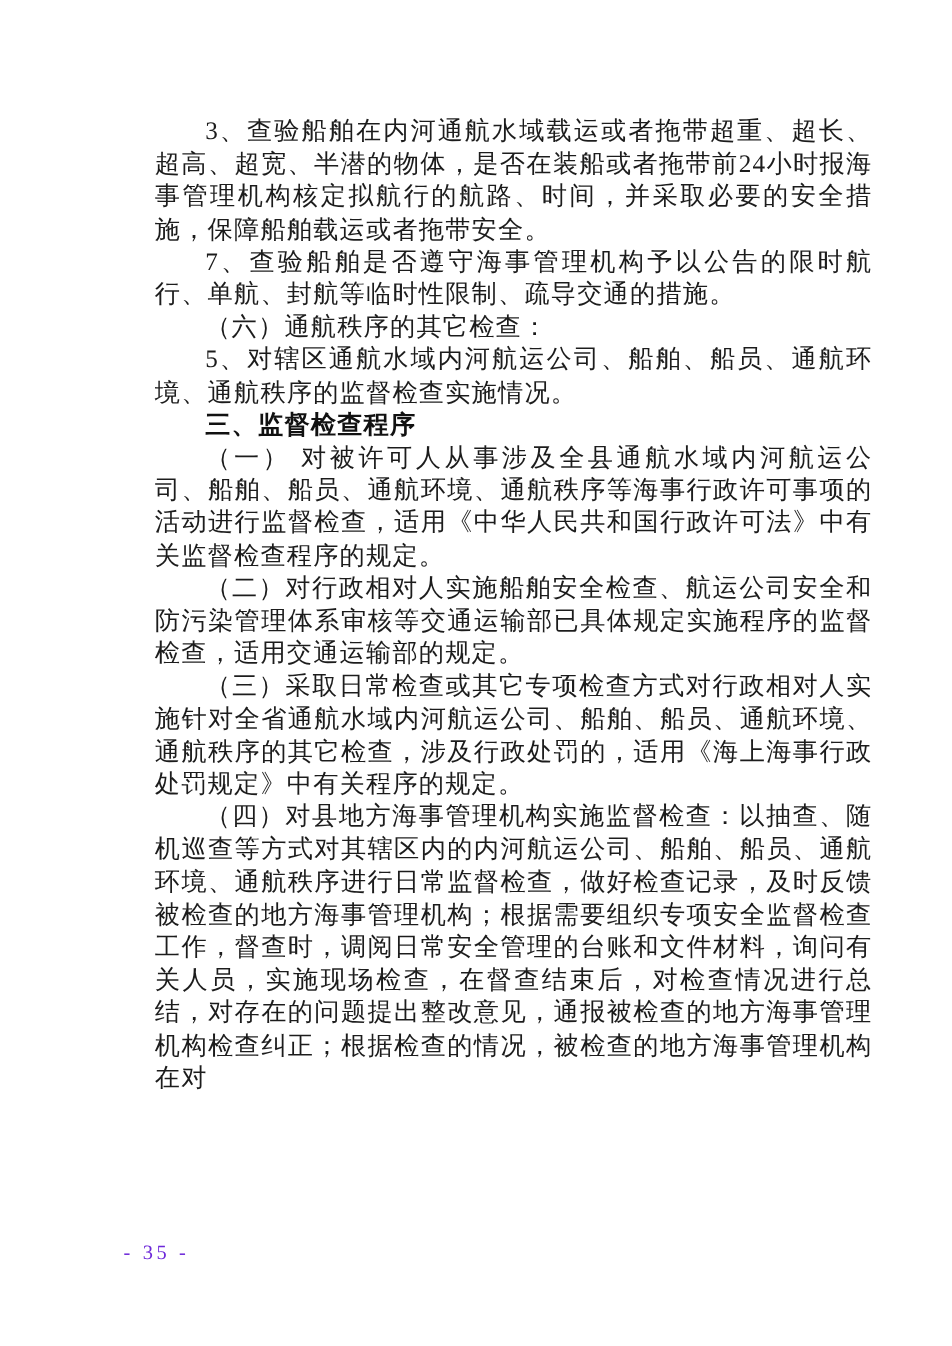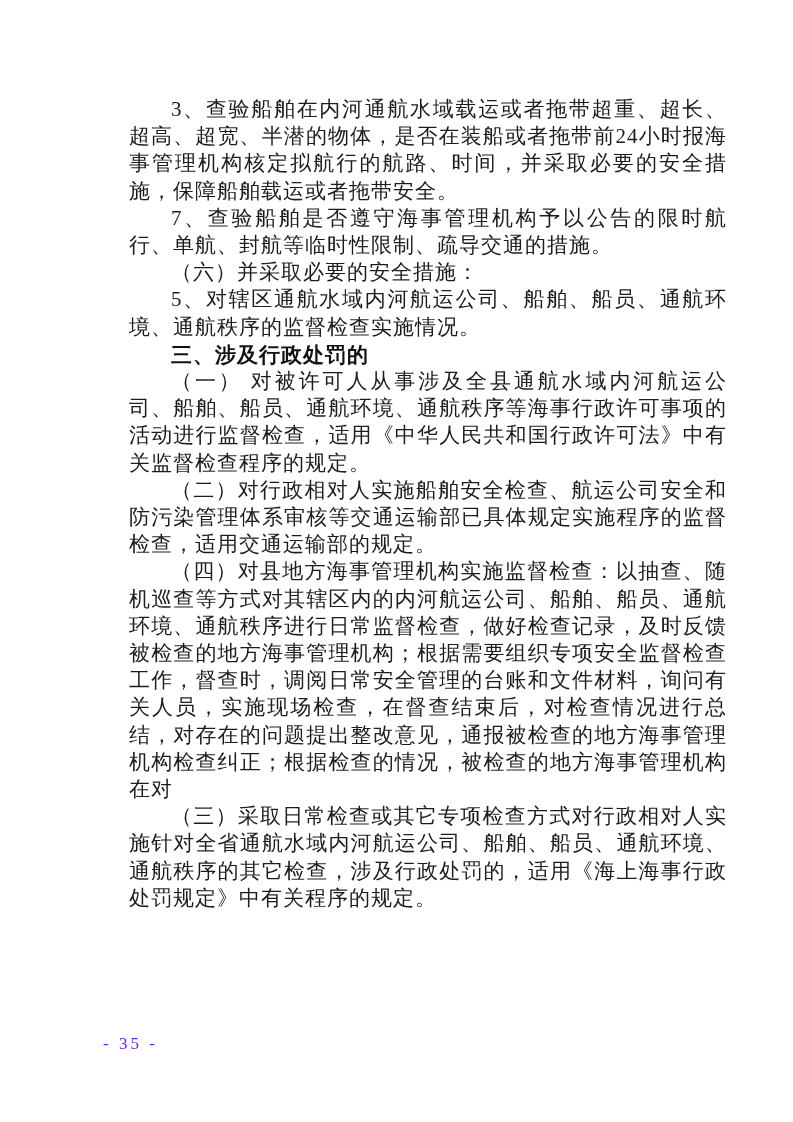--- a/index.html
+++ b/index.html
@@ -51,22 +51,22 @@
     color: #6d28d9;
   }
 </style>
 </head>
 <body>
 
 <div class="page">
   <div class="content">
     <p class="para">3、查验船舶在内河通航水域载运或者拖带超重、超长、超高、超宽、半潜的物体，是否在装船或者拖带前24小时报海事管理机构核定拟航行的航路、时间，并采取必要的安全措施，保障船舶载运或者拖带安全。</p>
     <p class="para">7、查验船舶是否遵守海事管理机构予以公告的限时航行、单航、封航等临时性限制、疏导交通的措施。</p>
-    <p class="para">（六）并采取必要的安全措施：</p>
+    <p class="para">（六）通航秩序的其它检查：</p>
     <p class="para">5、对辖区通航水域内河航运公司、船舶、船员、通航环境、通航秩序的监督检查实施情况。</p>
-    <p class="heading">三、涉及行政处罚的</p>
+    <p class="heading">三、监督检查程序</p>
     <p class="para">（一） 对被许可人从事涉及全县通航水域内河航运公司、船舶、船员、通航环境、通航秩序等海事行政许可事项的活动进行监督检查，适用《中华人民共和国行政许可法》中有关监督检查程序的规定。</p>
     <p class="para">（二）对行政相对人实施船舶安全检查、航运公司安全和防污染管理体系审核等交通运输部已具体规定实施程序的监督检查，适用交通运输部的规定。</p>
+    <p class="para">（三）采取日常检查或其它专项检查方式对行政相对人实施针对全省通航水域内河航运公司、船舶、船员、通航环境、通航秩序的其它检查，涉及行政处罚的，适用《海上海事行政处罚规定》中有关程序的规定。</p>
     <p class="para">（四）对县地方海事管理机构实施监督检查：以抽查、随机巡查等方式对其辖区内的内河航运公司、船舶、船员、通航环境、通航秩序进行日常监督检查，做好检查记录，及时反馈被检查的地方海事管理机构；根据需要组织专项安全监督检查工作，督查时，调阅日常安全管理的台账和文件材料，询问有关人员，实施现场检查，在督查结束后，对检查情况进行总结，对存在的问题提出整改意见，通报被检查的地方海事管理机构检查纠正；根据检查的情况，被检查的地方海事管理机构在对</p>
-    <p class="para">（三）采取日常检查或其它专项检查方式对行政相对人实施针对全省通航水域内河航运公司、船舶、船员、通航环境、通航秩序的其它检查，涉及行政处罚的，适用《海上海事行政处罚规定》中有关程序的规定。</p>
   </div>
   <div class="footer">- 35 -</div>
 </div>
 
 </body></html>

